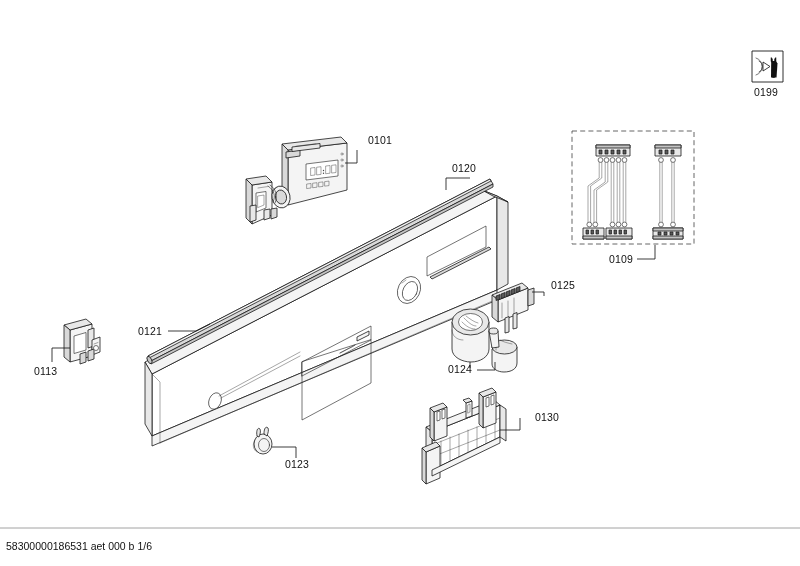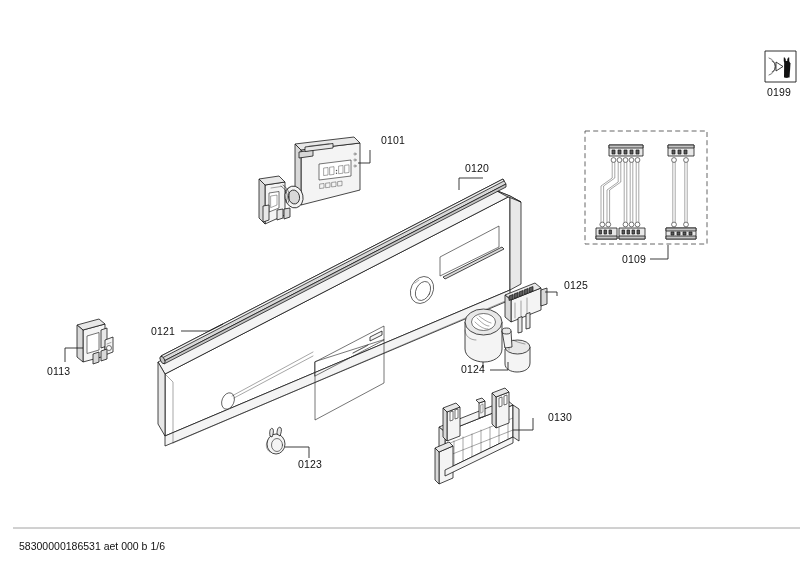--- a/index.html
+++ b/index.html
@@ -9,21 +9,21 @@
   }
   body {
     width: 800px;
     height: 566px;
     position: relative;
     overflow: hidden;
     font-family: "Liberation Sans", sans-serif;
   }
   #diagram-root {
     position: absolute;
-    left: 13px;
+    left: 0;
     top: 0;
     width: 723px;
     height: 566px;
   }
   svg.sheet {
     display: block;
     width: 800px;
     height: 566px;
   }
   .ln-thin {

